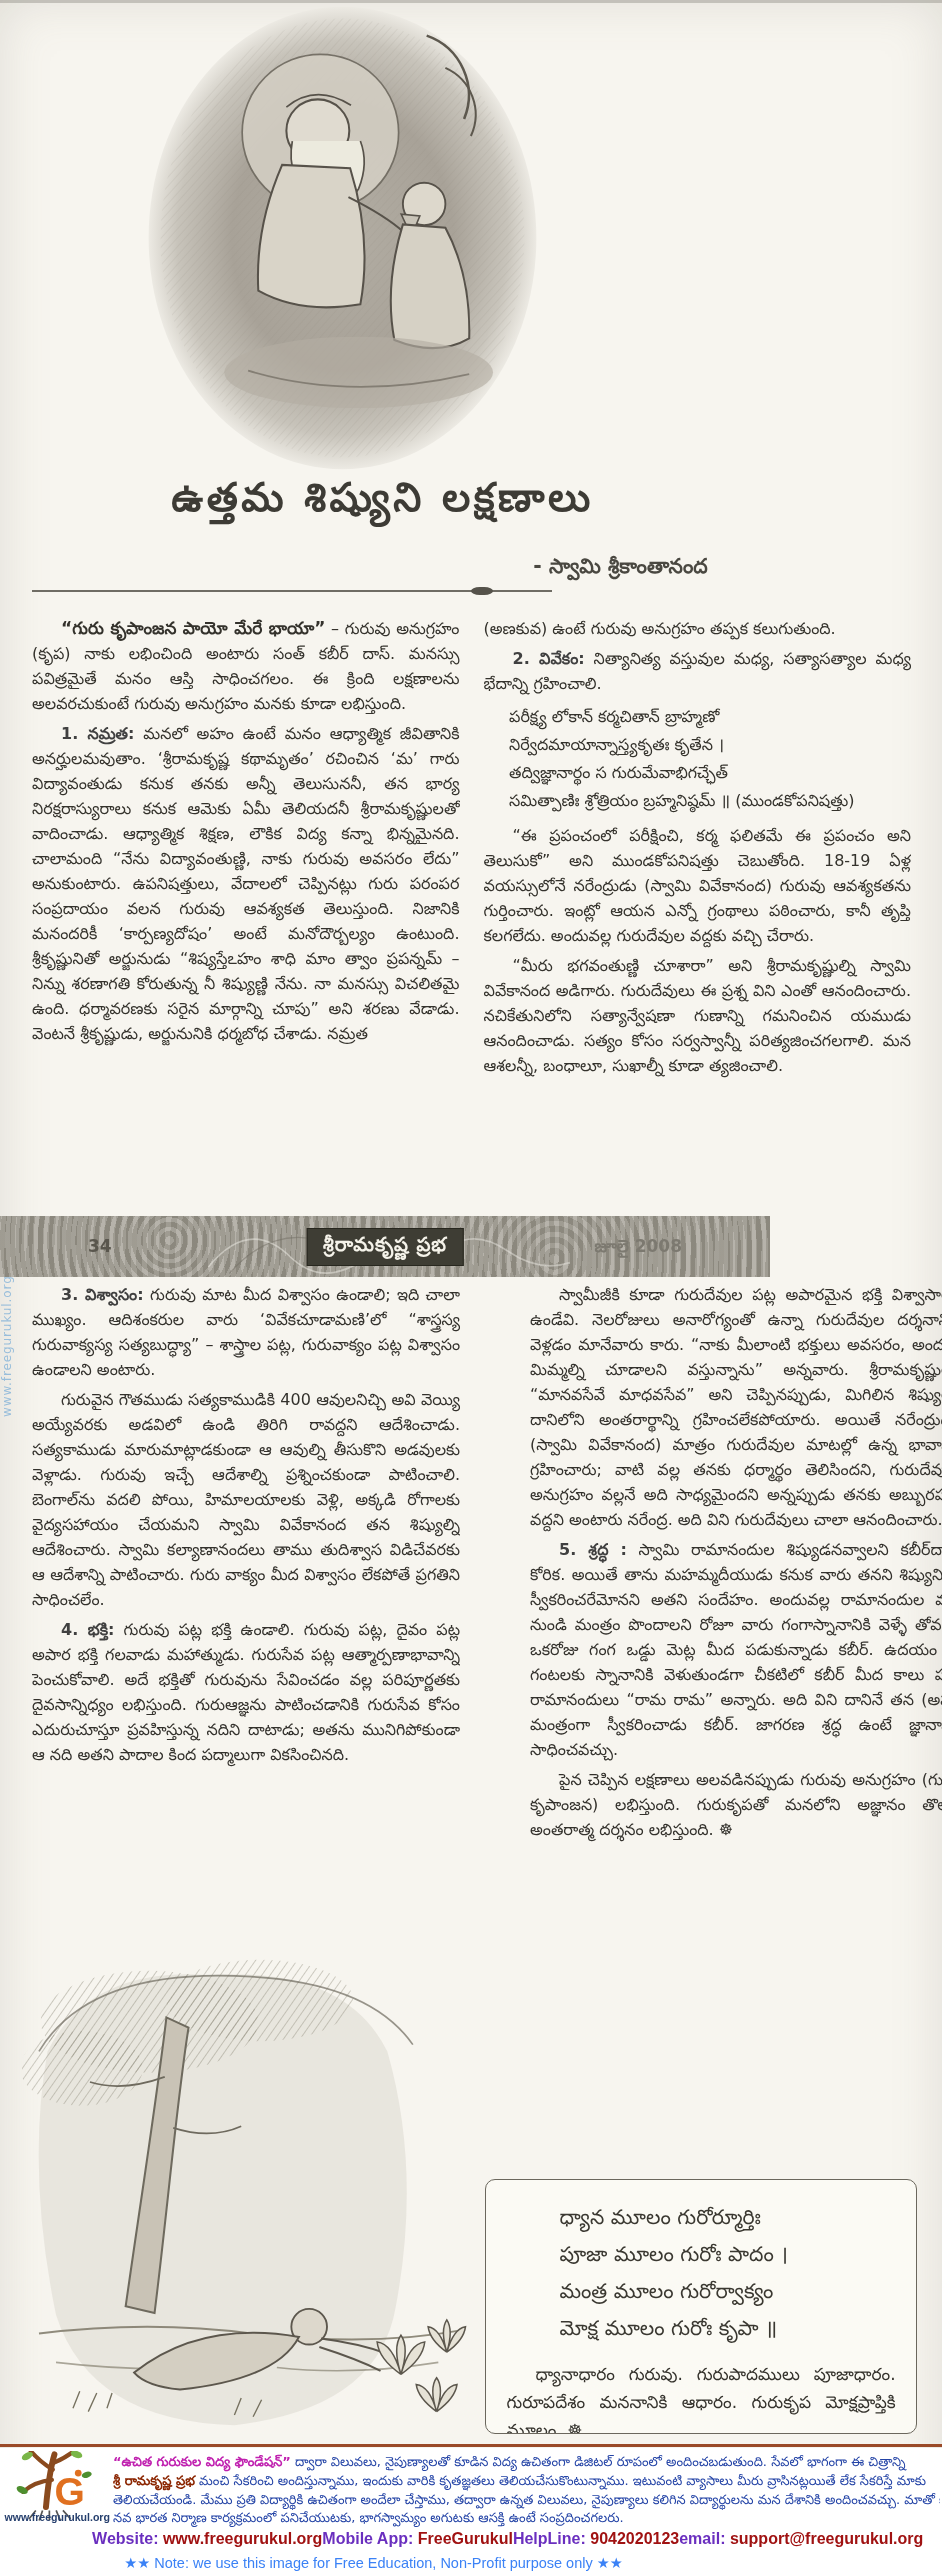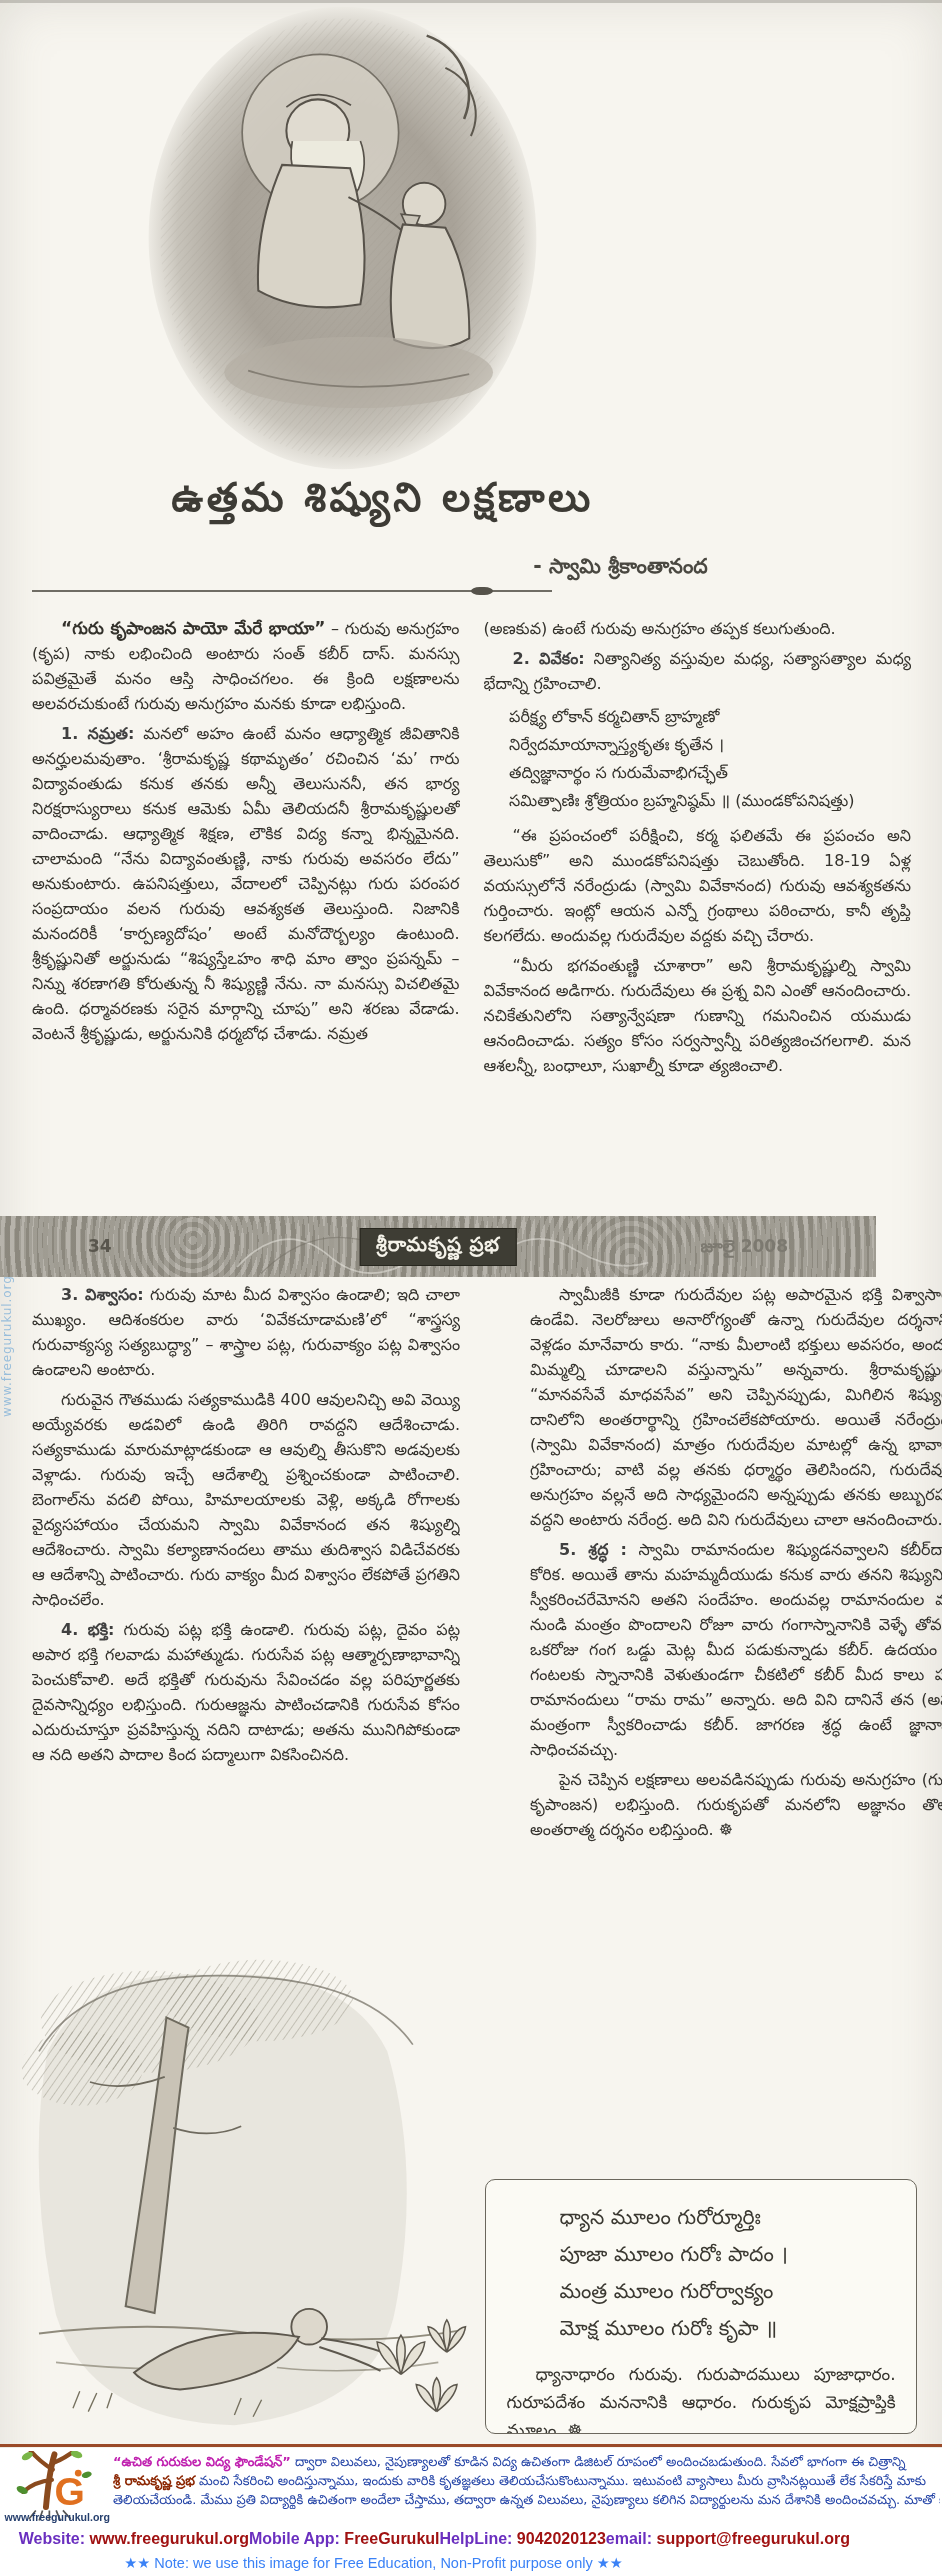--- a/index.html
+++ b/index.html
@@ -40,21 +40,21 @@
   .open-quote{font-weight:bold;font-size:17px;}
   .verse{margin:6.8px 0 8.5px 25.5px;line-height:28px;text-indent:0;}
   .verse div{text-indent:0;}
   .col2-left{position:absolute;top:1282px;left:32px;width:428px;height:667px;overflow:hidden;
              text-align:justify;font-size:16px;line-height:25px;}
   .col2-left p,.col2-right p{margin:0 0 5.1px 0;text-indent:29px;}
   .col2-right{position:absolute;top:1282px;left:484px;width:428px;height:893px;overflow:hidden;
               text-align:justify;font-size:16px;line-height:25px;margin-left:46px;}
   
   .band{
-    position:absolute;top:1216px;left:0;width:876px;height:61px;
+    position:absolute;top:1216px;left:0;width:770px;height:61px;
     background:
       repeating-radial-gradient(circle at 22% 40%, rgba(255,255,255,.14) 0 4.3px, rgba(60,58,50,.10) 4.3px 9.4px),
       repeating-radial-gradient(circle at 72% 70%, rgba(255,255,255,.10) 0 5.1px, rgba(60,58,50,.12) 5.1px 11px),
       #a19d92;
   }
   .band .pagenum{position:absolute;left:88px;top:20.4px;font-size:17px;font-weight:bold;color:#59564d;}
   .band .mag{
     position:absolute;left:50%;top:12px;transform:translateX(-50%);
     background:#3e3d34;color:#f5f3ea;padding:4.3px 15.3px;font-size:19.6px;font-weight:bold;
     border:0.9px solid #28271f;letter-spacing:0.9px;white-space:nowrap;
@@ -84,21 +84,21 @@
   .footer{position:absolute;top:2448px;left:0;width:942px;height:128px;background:#ffffff;}
   .logo{position:absolute;left:5.1px;top:3.4px;width:104px;height:73px;}
   .logo svg{width:100%;height:100%;}
   .logo-caption{position:absolute;left:1.7px;top:63px;width:111px;text-align:center;
     font-size:10.6px;font-weight:bold;color:#27406e;font-family:"Liberation Sans",sans-serif;}
   .intro{position:absolute;left:113px;top:5.1px;width:827px;font-size:13px;line-height:18.7px;
     color:#2343a6;white-space:nowrap;overflow:hidden;}
   .intro .hl1{color:#c021b0;font-weight:bold;}
   .intro .hl2{color:#8b2500;font-weight:bold;}
   .contacts{position:absolute;left:0;top:82px;width:942px;display:flex;
-    justify-content:flex-start;padding:0 18.7px;box-sizing:border-box;
+    justify-content:flex-end;padding:0 18.7px;box-sizing:border-box;
     font-family:"Liberation Sans",sans-serif;font-size:16px;font-weight:bold;white-space:nowrap;}
   .contacts .label{color:#6a2fbf;}
   .contacts .value{color:#a01212;}
   .note{position:absolute;left:0;top:107px;width:747px;text-align:center;
     font-family:"Liberation Sans",sans-serif;font-size:14.5px;color:#3b82f6;}
 </style>
 </head>
 <body>
 
 <div class="sheet">
@@ -247,20 +247,21 @@
         <circle cx="86" cy="26" r="4" fill="#e07020"></circle>
         <path d="M36,70 l-8,10 M44,70 l-4,12 M52,70 l0,12 M60,70 l5,12 M68,70 l9,10" stroke="#555" stroke-width="2" fill="none"></path>
       </svg>
     </div>
     <div class="logo-caption">www.freegurukul.org</div>
 
     <div class="intro">
       <div><span class="hl1">“ఉచిత గురుకుల విద్య ఫౌండేషన్”</span><span> ద్వారా విలువలు, నైపుణ్యాలతో కూడిన విద్య ఉచితంగా డిజిటల్ రూపంలో అందించబడుతుంది. సేవలో భాగంగా ఈ చిత్రాన్ని</span></div>
       <div><span class="hl2">శ్రీ రామకృష్ణ ప్రభ</span><span> మంచి సేకరించి అందిస్తున్నాము, ఇందుకు వారికి కృతజ్ఞతలు తెలియచేసుకొంటున్నాము.  ఇటువంటి వ్యాసాలు మీరు వ్రాసినట్లయితే లేక సేకరిస్తే మాకు</span></div>
       <div>తెలియచేయండి. మేము ప్రతి విద్యార్థికి ఉచితంగా అందేలా చేస్తాము, తద్వారా ఉన్నత విలువలు, నైపుణ్యాలు కలిగిన విద్యార్థులను మన దేశానికి అందించవచ్చు. మాతో కలిసి</div>
+      <div>నవ భారత నిర్మాణ కార్యక్రమంలో పనిచేయుటకు, భాగస్వామ్యం అగుటకు ఆసక్తి ఉంటే సంప్రదించగలరు.</div>
     </div>
 
     <div class="contacts">
       <span><span class="label">Website:</span> <span class="value">www.freegurukul.org</span></span>
       <span><span class="label">Mobile App:</span> <span class="value">FreeGurukul</span></span>
       <span><span class="label">HelpLine:</span> <span class="value">9042020123</span></span>
       <span><span class="label">email:</span> <span class="value">support@freegurukul.org</span></span>
     </div>
 
     <div class="note">★★  Note:  we use this image for Free Education, Non-Profit purpose only  ★★</div>

